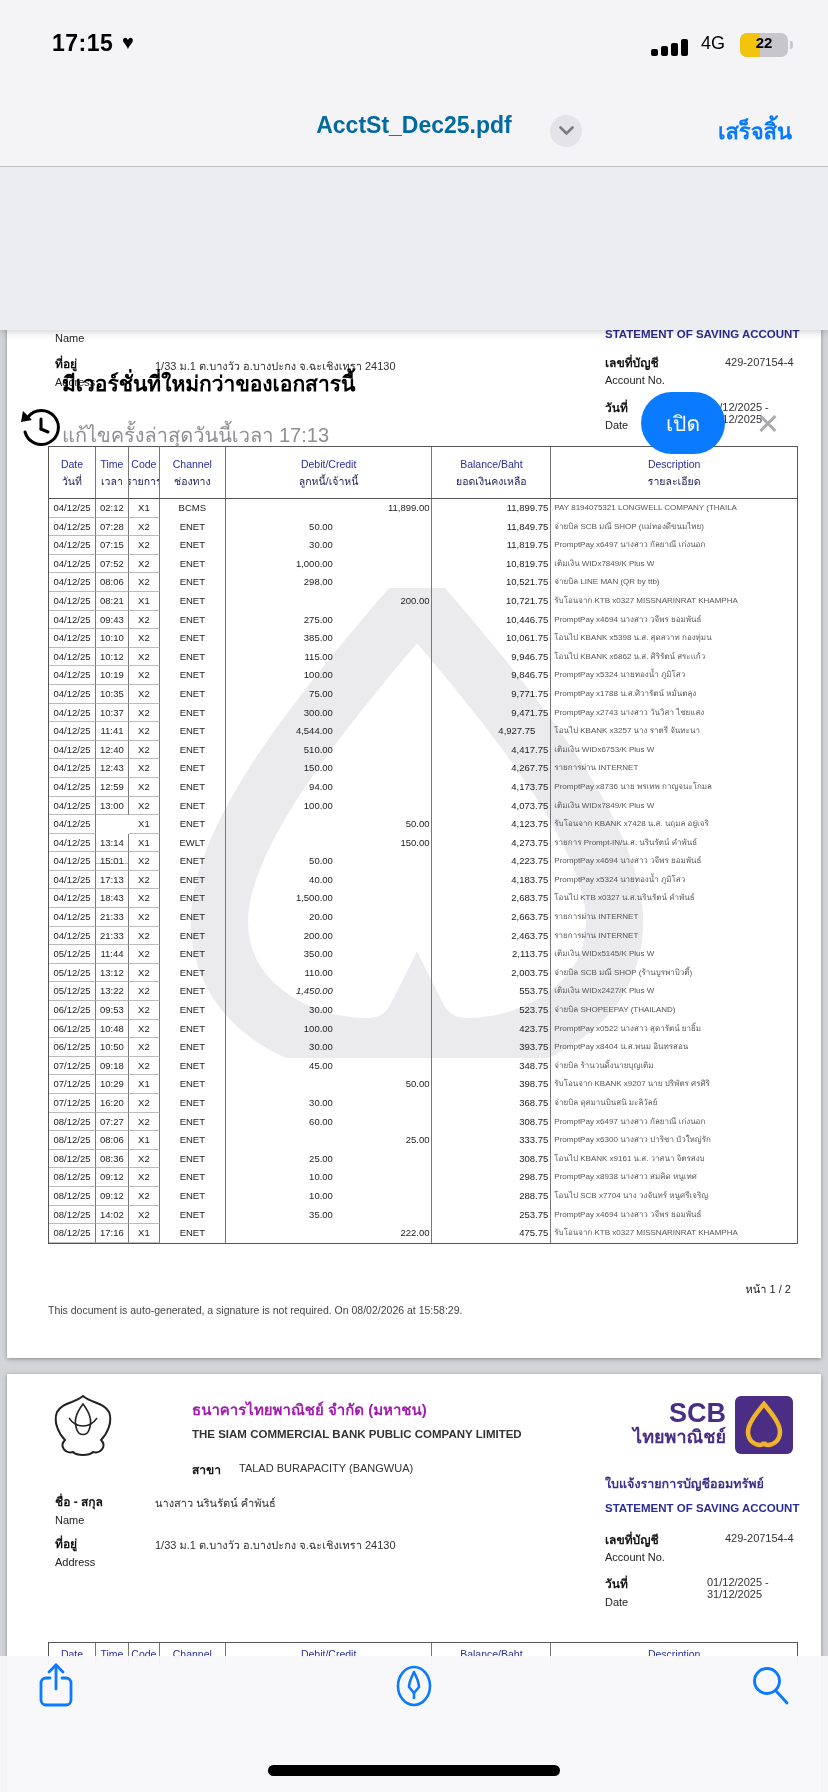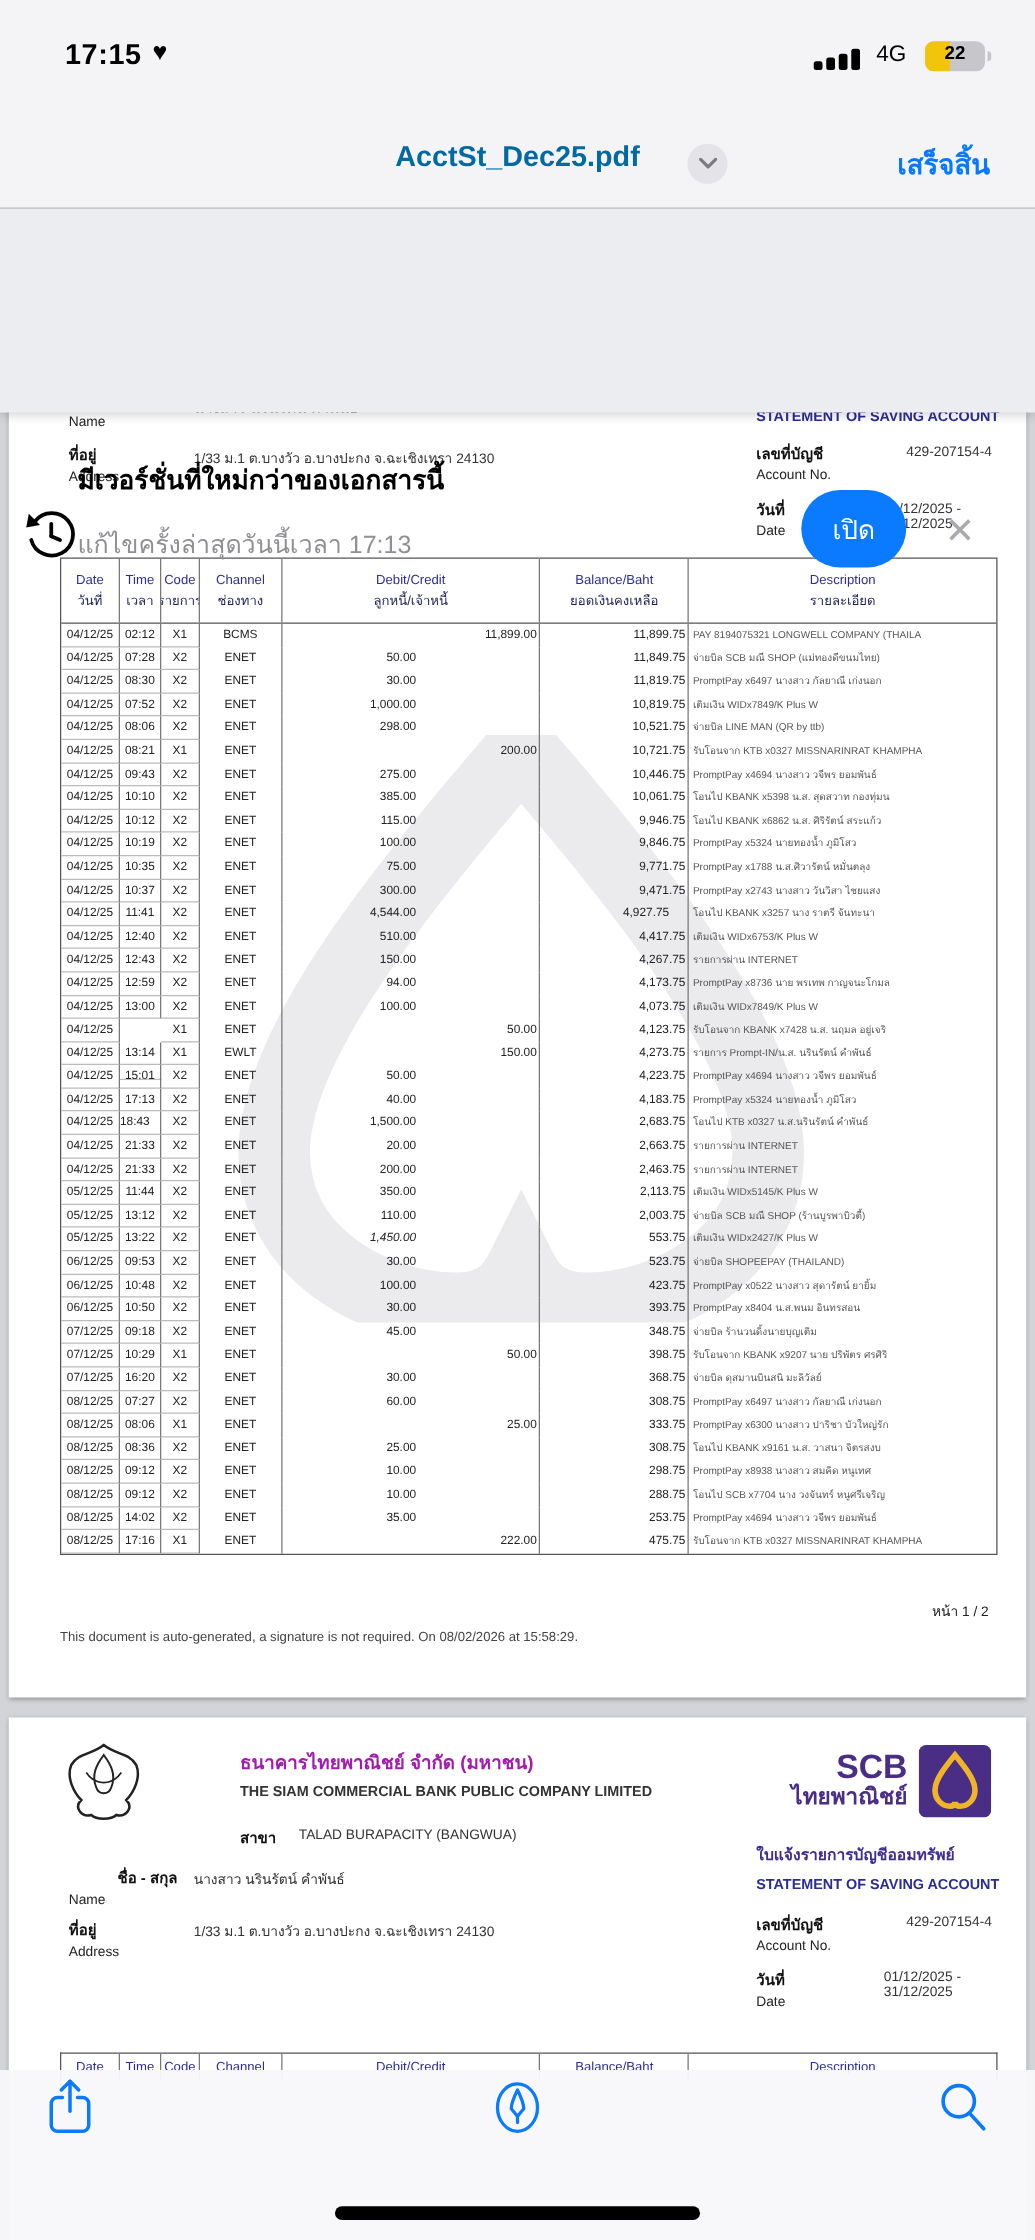--- a/index.html
+++ b/index.html
@@ -140,21 +140,21 @@
           <div class="tcell num" style="width: 66px; text-align: center;">ENET</div>
           <div class="tcell " style="width: 207px; display: flex;">
             <span class="num" style="width: 55%; text-align: right; padding-right: 6px;">50.00</span>
             <span class="num" style="flex: 1 1 0%; text-align: right; padding-right: 2px;"></span>
           </div>
           <div class="tcell num" style="width: 119px; text-align: right; padding-right: 2px;">11,849.75</div>
           <div class="tcell desc" style="width: 246px; padding-left: 3px;">จ่ายบิล SCB มณี SHOP (แม่ทองดีขนมไทย)</div>
         </div>
         <div class="trow" style="height: 18.6px; line-height: 18.6px;">
           <div class="tcell num" style="width: 47px; text-align: center; border-bottom: 1px solid rgb(187, 187, 187);">04/12/25</div>
-          <div class="tcell num" style="width: 33px; text-align: center; border-bottom: 1px solid rgb(187, 187, 187);">08:30</div>
+          <div class="tcell num" style="width: 33px; text-align: center; border-bottom: 1px solid rgb(187, 187, 187);">07:15</div>
           <div class="tcell num" style="width: 31px; text-align: center; border-bottom: 1px solid rgb(187, 187, 187);">X2</div>
           <div class="tcell num" style="width: 66px; text-align: center;">ENET</div>
           <div class="tcell " style="width: 207px; display: flex;">
             <span class="num" style="width: 55%; text-align: right; padding-right: 6px;">30.00</span>
             <span class="num" style="flex: 1 1 0%; text-align: right; padding-right: 2px;"></span>
           </div>
           <div class="tcell num" style="width: 119px; text-align: right; padding-right: 2px;">11,819.75</div>
           <div class="tcell desc" style="width: 246px; padding-left: 3px;">PromptPay x6497 นางสาว กัลยาณี เก่งนอก</div>
         </div>
         <div class="trow" style="height: 18.6px; line-height: 18.6px;">
@@ -368,21 +368,21 @@
           <div class="tcell num" style="width: 66px; text-align: center;">ENET</div>
           <div class="tcell " style="width: 207px; display: flex;">
             <span class="num" style="width: 55%; text-align: right; padding-right: 6px;">40.00</span>
             <span class="num" style="flex: 1 1 0%; text-align: right; padding-right: 2px;"></span>
           </div>
           <div class="tcell num" style="width: 119px; text-align: right; padding-right: 2px;">4,183.75</div>
           <div class="tcell desc" style="width: 246px; padding-left: 3px;">PromptPay x5324 นายทองน้ำ ภูมิโสว</div>
         </div>
         <div class="trow" style="height: 18.6px; line-height: 18.6px;">
           <div class="tcell num" style="width: 47px; text-align: center; border-bottom: 1px solid rgb(187, 187, 187);">04/12/25</div>
-          <div class="tcell num" style="width: 33px; border-bottom: 1px solid rgb(187, 187, 187);">18:43</div>
+          <div class="tcell num" style="width: 33px; text-align: center; border-bottom: 1px solid rgb(187, 187, 187);">18:43</div>
           <div class="tcell num" style="width: 31px; text-align: center; border-bottom: 1px solid rgb(187, 187, 187);">X2</div>
           <div class="tcell num" style="width: 66px; text-align: center;">ENET</div>
           <div class="tcell " style="width: 207px; display: flex;">
             <span class="num" style="width: 55%; text-align: right; padding-right: 6px;">1,500.00</span>
             <span class="num" style="flex: 1 1 0%; text-align: right; padding-right: 2px;"></span>
           </div>
           <div class="tcell num" style="width: 119px; text-align: right; padding-right: 2px;">2,683.75</div>
           <div class="tcell desc" style="width: 246px; padding-left: 3px;">โอนไป KTB x0327 น.ส.นรินรัตน์ คำพันธ์</div>
         </div>
         <div class="trow" style="height: 18.6px; line-height: 18.6px;">
@@ -622,21 +622,21 @@
 
     <div class="scb-word">
       <div class="w1">SCB</div>
       <div class="w2">ไทยพาณิชย์</div>
     </div>
     <svg class="scb-box" width="58" height="58" viewBox="0 0 58 58">
       <rect x="0" y="0" width="58" height="58" rx="6" fill="#4a2e85"></rect>
       <path d="M29,8 C20,19 13,28 13,36 C13,44 19,49 25,49 C27,49 28.5,48 29,46 C29.5,48 31,49 33,49 C39,49 45,44 45,36 C45,28 38,19 29,8 Z" fill="none" stroke="#f0b429" stroke-width="4.5"></path>
     </svg>
 
-    <div class="lbl-b" style="left:48px;top:118px;margin-left:39px;">ชื่อ - สกุล</div>
+    <div class="lbl-b" style="left:48px;top:118px;">ชื่อ - สกุล</div>
     <div class="val" style="left:148px;top:120px;">นางสาว นรินรัตน์ คำพันธ์</div>
     <div class="lbl" style="left:48px;top:140px;">Name</div>
 
     <div class="navyb" style="left:598px;top:100px;font-size:12.5px;color:#3d2f8f;">ใบแจ้งรายการบัญชีออมทรัพย์</div>
     <div class="navyb" style="left:598px;top:128px;">STATEMENT OF SAVING ACCOUNT</div>
 
     <div class="lbl-b" style="left:48px;top:160px;">ที่อยู่</div>
     <div class="val" style="left:148px;top:162px;">1/33 ม.1 ต.บางวัว อ.บางปะกง จ.ฉะเชิงเทรา 24130</div>
     <div class="lbl" style="left:48px;top:182px;">Address</div>
 

